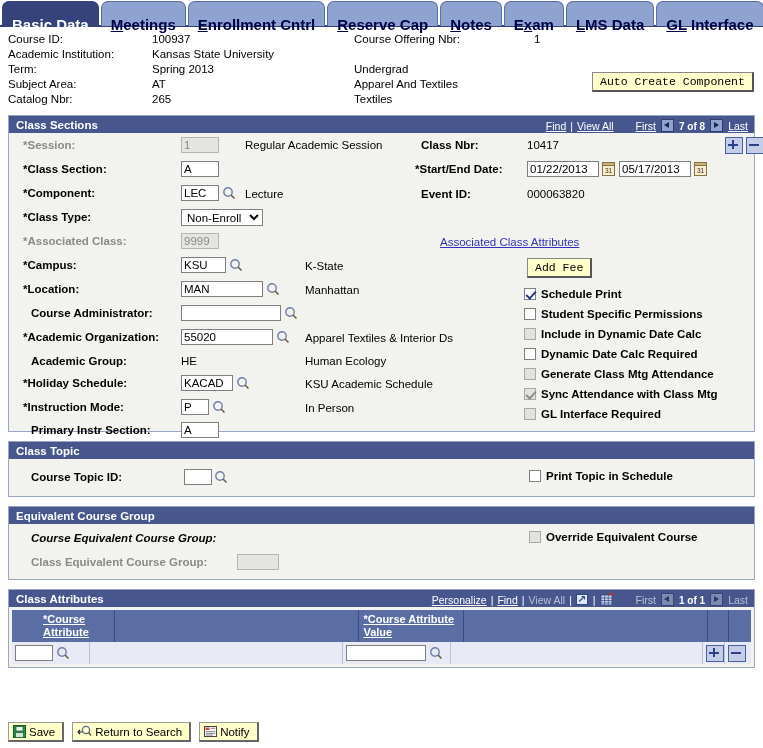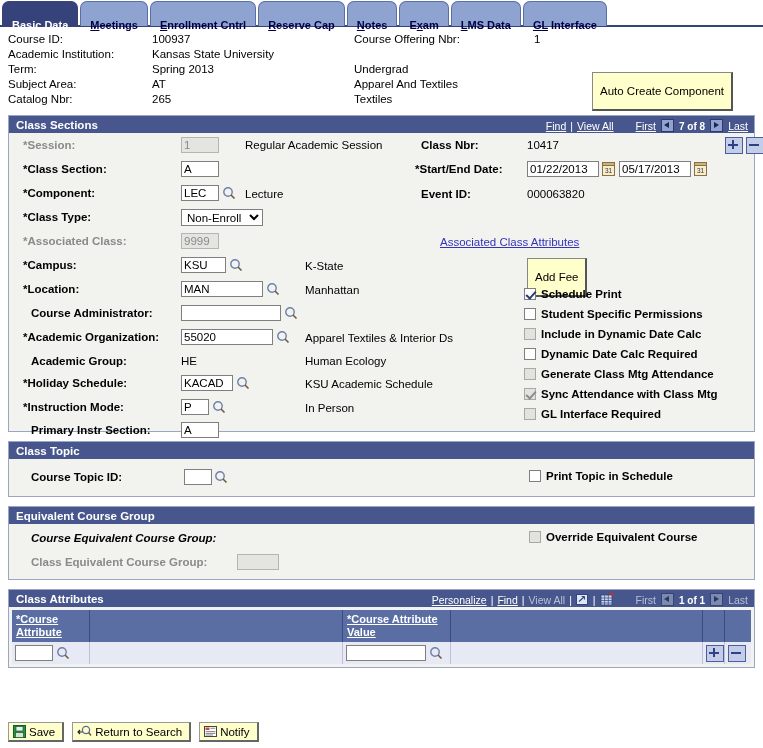--- a/index.html
+++ b/index.html
@@ -23,21 +23,21 @@
     display: flex;
     align-items: flex-end;
     padding-left: 2px;
     box-sizing: border-box;
   }
   .tab {
     height: 22px;
     line-height: 22px;
     padding: 12px 9px;
     margin-right: 2px;
-    font-size: 11px;
+    font-size: 15px;
     font-weight: bold;
     color: #000046;
     background: #8ea3d0;
     border: 1px solid #5c6ea8;
     border-bottom: none;
     border-radius: 7px 7px 0 0;
     box-sizing: border-box;
     white-space: nowrap;
     cursor: pointer;
     position: relative;
@@ -73,24 +73,24 @@
     position: absolute;
     font-size: 11.5px;
     white-space: nowrap;
   }
   .btn-yellow {
     position: absolute;
     background: #ffffcc;
     border: 1px solid #888888;
     border-right: 2px solid #555;
     border-bottom: 2px solid #555;
-    font-family: Liberation Sans, sans-serif;
+    font-family: Liberation Mono, monospace;
     font-size: 11.5px;
     color: #000;
-    padding: 12px 7px;
+    padding: 2px 7px;
     cursor: pointer;
     white-space: nowrap;
   }
 
   
   .grp {
     border: 1px solid #9aa6c4;
     background: #f97316;
     margin: 0 8px 9px 8px;
   }
@@ -594,21 +594,21 @@
         <span style="width:5px;"></span>
         <span class="navarrow left dim"></span>
         <span class="cnt">1 of 1</span>
         <span class="navarrow right dim"></span>
         <span style="width:5px;"></span>
         <a class="gray">Last</a>
       </span>
     </div>
     <div class="grp-body" style="padding:3px;">
       <div class="gridhd">
-        <div class="gh" style="width:78px;"><a>*Course Attribute</a></div>
+        <div class="gh" style="width:78px;margin-left:27px;"><a>*Course Attribute</a></div>
         <div class="gh" style="width:253px;"><span>&nbsp;</span></div>
         <div class="gh" style="width:108px;"><a>*Course Attribute Value</a></div>
         <div class="gh" style="width:252px;"><span>&nbsp;</span></div>
         <div class="gh" style="width:22px;"><span>&nbsp;</span></div>
         <div class="gh" style="width:22px; border-right:none;"><span>&nbsp;</span></div>
       </div>
       <div class="gridrow">
         <div class="gc" style="width:78px;">
           <input class="fld" style="left: 3px; top: 3px; width: 38px;" value="">
           <span class="lookup" style="left:44px; top:4px;">

